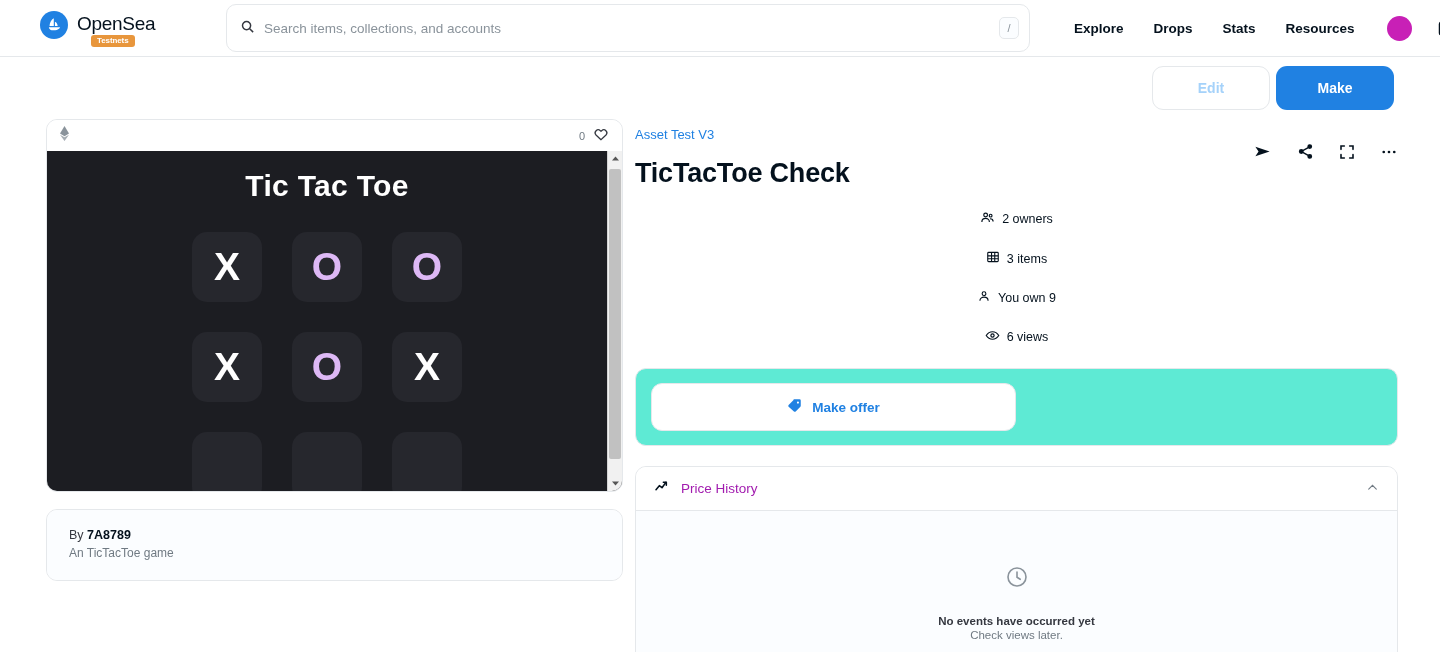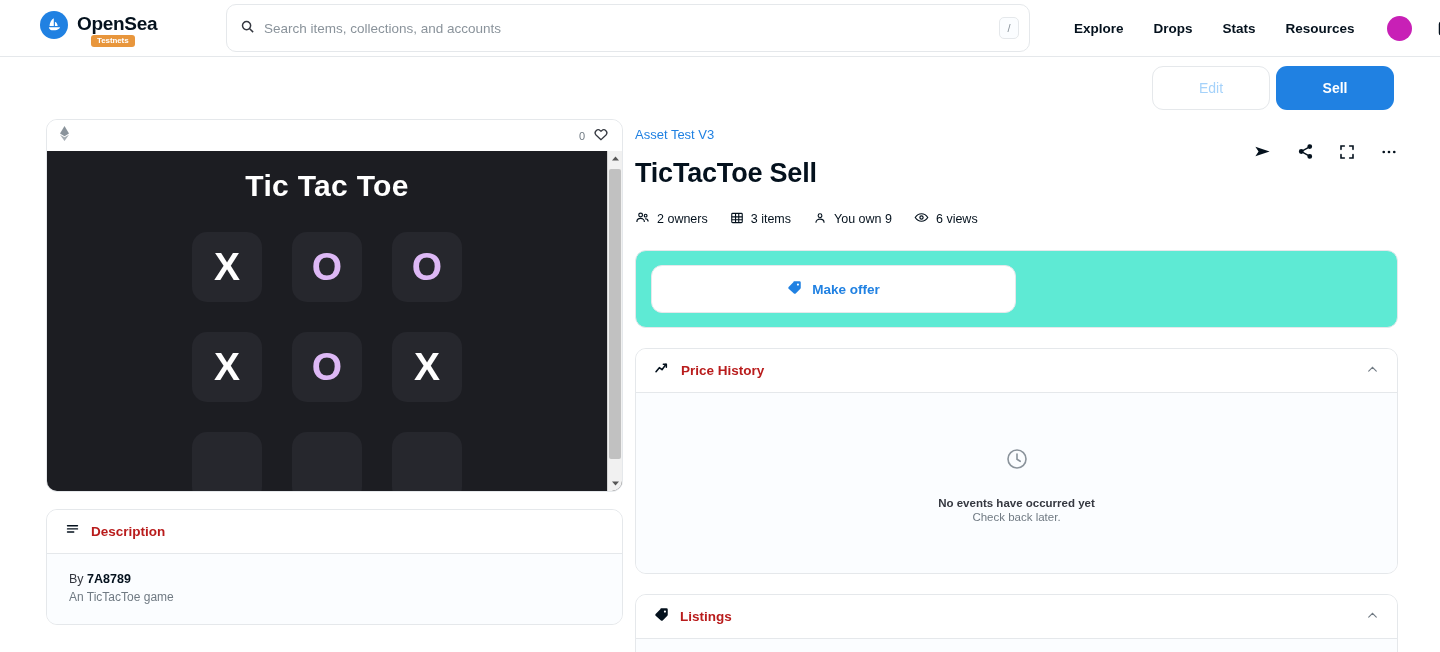--- a/index.html
+++ b/index.html
@@ -35,21 +35,21 @@
     width: 28px; height: 28px;
     border-radius: 50%;
     background: #2081e2;
     display: flex; align-items: center; justify-content: center;
     margin-top: 1px;
     flex: none;
   }
   .logo-text-col { display: flex; flex-direction: column; align-items: flex-start; }
   .logo-text {
     font-size: 19px;
-    font-weight: bold;
+    font-weight: normal;
     letter-spacing: -0.3px;
     color: #04111d;
     line-height: 28px;
   }
   .testnet-badge {
     background: #e8963c;
     color: #fff;
     font-size: 8px;
     font-weight: bold;
     padding: 1px 6px 2px 6px;
@@ -129,21 +129,21 @@
     background: #fff;
   }
   .btn-edit {
     width: 118px;
     height: 44px;
     border: 1px solid #e5e8eb;
     border-radius: 11px;
     background: #fff;
     color: #a5d2fa;
     font-size: 14px;
-    font-weight: normal;
+    font-weight: bold;
     font-family: "Liberation Sans", sans-serif;
     cursor: not-allowed;
   }
   .btn-sell {
     width: 118px;
     height: 44px;
     border: none;
     border-radius: 11px;
     background: #2081e2;
     color: #fff;
@@ -261,21 +261,21 @@
   .panel-head {
     height: 44px;
     display: flex;
     align-items: center;
     padding: 0 18px;
     gap: 11px;
     border-bottom: 1px solid #e5e8eb;
     background: #fff;
     cursor: pointer;
   }
-  .panel-title { font-size: 13.5px; font-weight: bold; color: #b91c1c; }
+  .panel-title { font-size: 13.5px; font-weight: normal; color: #a21caf; }
   .panel-chevron { margin-left: auto; color: #707a83; }
   .panel-body { background: #fbfdff; padding: 18px 22px 20px 22px; }
 
   .desc-by { font-size: 12.5px; color: #353840; margin-bottom: 4px; }
   .desc-by b { font-weight: bold; color: #04111d; }
   .desc-text { font-size: 12px; color: #707a83; }
 
   .desc-panel { margin-top: 17px; }
 
   
@@ -292,20 +292,21 @@
     font-weight: bold;
     letter-spacing: -0.2px;
     margin-top: 15px;
     color: #04111d;
   }
   .stats-row {
     display: flex;
     align-items: center;
     gap: 22px;
     margin-top: 21px;
+    flex-direction: column;
   }
   .stat {
     display: flex;
     align-items: center;
     gap: 7px;
     font-size: 12.5px;
     color: #04111d;
     cursor: pointer;
   }
 
@@ -401,21 +402,21 @@
         <rect x="3" y="5" width="18" height="14" rx="2"></rect>
         <circle cx="16.5" cy="12" r="1.7" fill="#04111d" stroke="none"></circle>
       </svg>
     </span>
 
   </div>
 </div>
 
 <div class="action-bar">
   <button class="btn-edit">Edit</button>
-  <button class="btn-sell">Sell</button>
+  <button class="btn-sell">Make</button>
 </div>
 
 <div class="main">
 
   <div class="left-col">
 
     <div class="nft-card">
       <div class="nft-card-head">
         <span>
           <svg width="9" height="15" viewBox="0 0 12 20" fill="#8a939b">
@@ -461,28 +462,20 @@
           <div class="sb-arrow">
             <svg width="7" height="5" viewBox="0 0 10 6" fill="#555">
                 <path d="M5 6L0 0h10z"></path>
               </svg>
           </div>
         </div>
       </div>
     </div>
 
     <div class="panel desc-panel">
-      <div class="panel-head">
-        <span>
-          <svg width="15" height="15" viewBox="0 0 24 24" stroke="#04111d" stroke-width="2.2" stroke-linecap="round">
-            <path d="M4 6h16M4 11h16M4 16h10"></path>
-          </svg>
-        </span>
-        <span class="panel-title">Description</span>
-      </div>
       <div class="panel-body">
         <div class="desc-by">
           <span>By </span><b>7A8789</b>
         </div>
         <div class="desc-text">An TicTacToe game</div>
       </div>
     </div>
   </div>
 
   <div class="right-col">
@@ -510,21 +503,21 @@
       </span>
       <span class="title-action">
         <svg width="18" height="18" viewBox="0 0 24 24" fill="#04111d">
           <circle cx="5" cy="12" r="1.8"></circle>
             <circle cx="12" cy="12" r="1.8"></circle>
             <circle cx="19" cy="12" r="1.8"></circle>
         </svg>
       </span>
     </div>
 
-    <div class="asset-title">TicTacToe Sell</div>
+    <div class="asset-title">TicTacToe Check</div>
 
     <div class="stats-row">
       <div class="stat">
         <span>
           <svg width="15" height="15" viewBox="0 0 24 24" fill="none" stroke="#04111d" stroke-width="1.9">
             <circle cx="9" cy="8" r="3"></circle>
               <path d="M3 19c0-3.3 2.7-5.5 6-5.5s6 2.2 6 5.5"></path>
             <circle cx="17" cy="9" r="2.2"></circle>
               <path d="M16 14c2.8 0 5 1.9 5 4.5"></path>
           </svg>
@@ -590,21 +583,21 @@
       </div>
       <div class="panel-body">
         <div class="empty-state">
           <span>
             <svg width="24" height="24" viewBox="0 0 24 24" fill="none" stroke="#8a939b" stroke-width="1.6" stroke-linecap="round">
               <circle cx="12" cy="12" r="9"></circle>
                 <path d="M12 7v5.3l3.2 2"></path>
             </svg>
           </span>
           <div class="empty-title">No events have occurred yet</div>
-          <div class="empty-sub">Check back later.</div>
+          <div class="empty-sub">Check views later.</div>
         </div>
       </div>
     </div>
 
     
     <div class="panel section-panel">
       <div class="panel-head">
         <span>
           <svg width="15" height="15" viewBox="0 0 24 24" fill="#04111d">
             <path d="M11.5 2H20a2 2 0 012 2v8.5a2 2 0 01-.6 1.4l-7.5 7.5a2 2 0 01-2.8 0L2.6 13.9a2 2 0 010-2.8l7.5-7.5A2 2 0 0111.5 2zm6 3.6a1.7 1.7 0 100 3.4 1.7 1.7 0 000-3.4z"></path>

